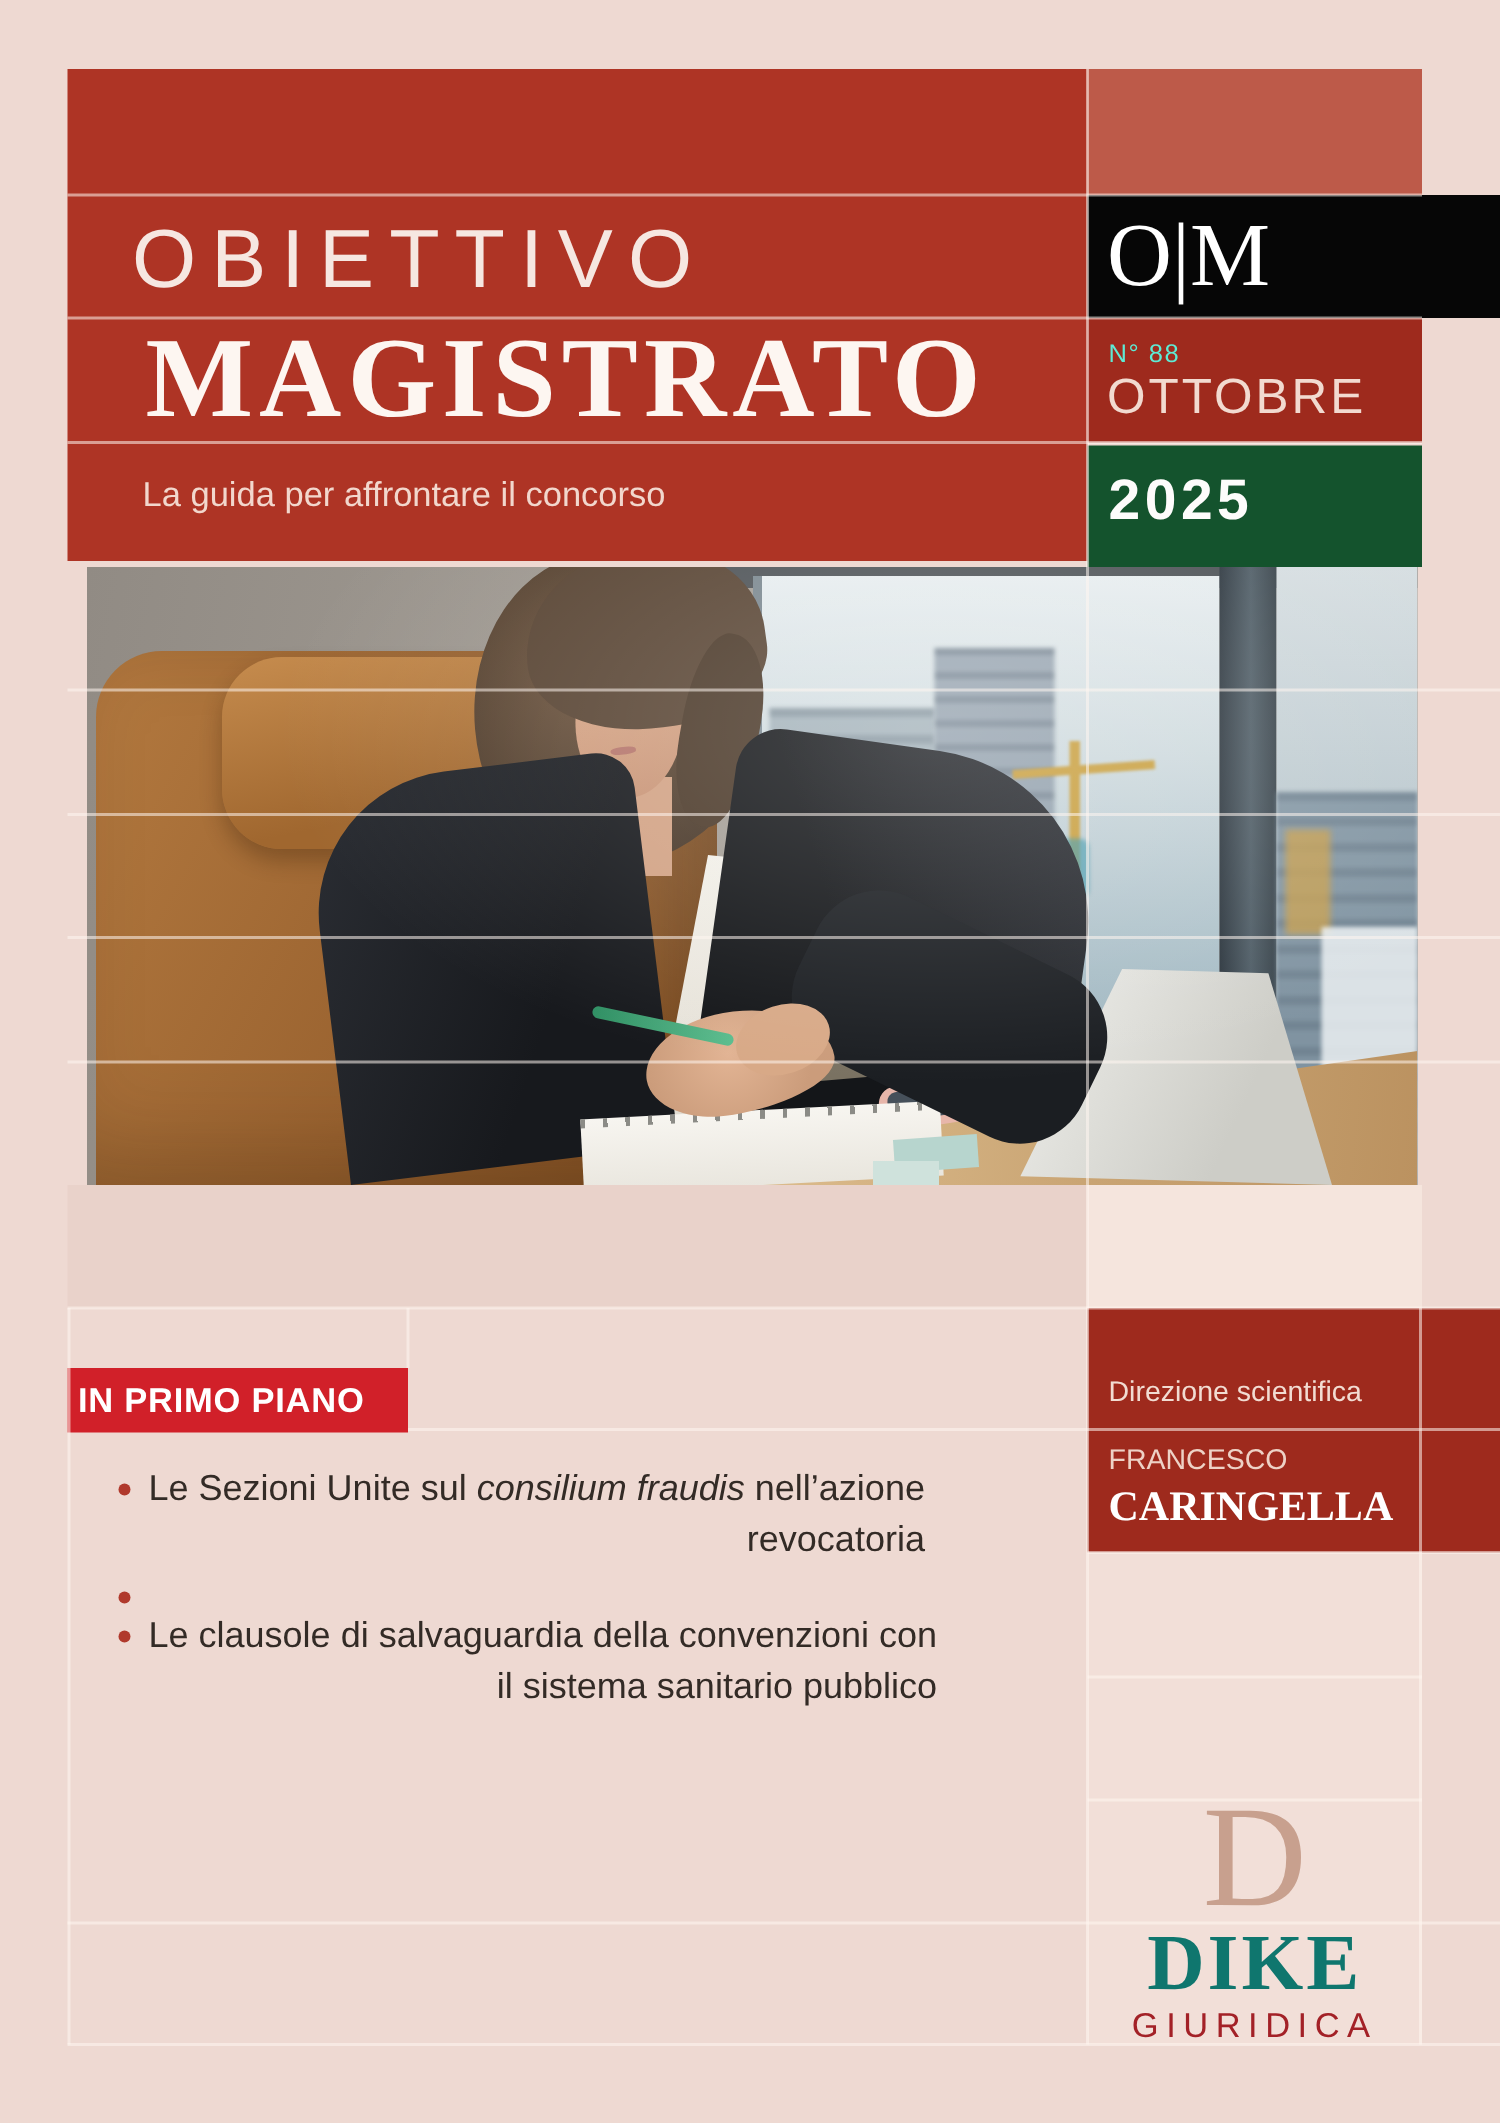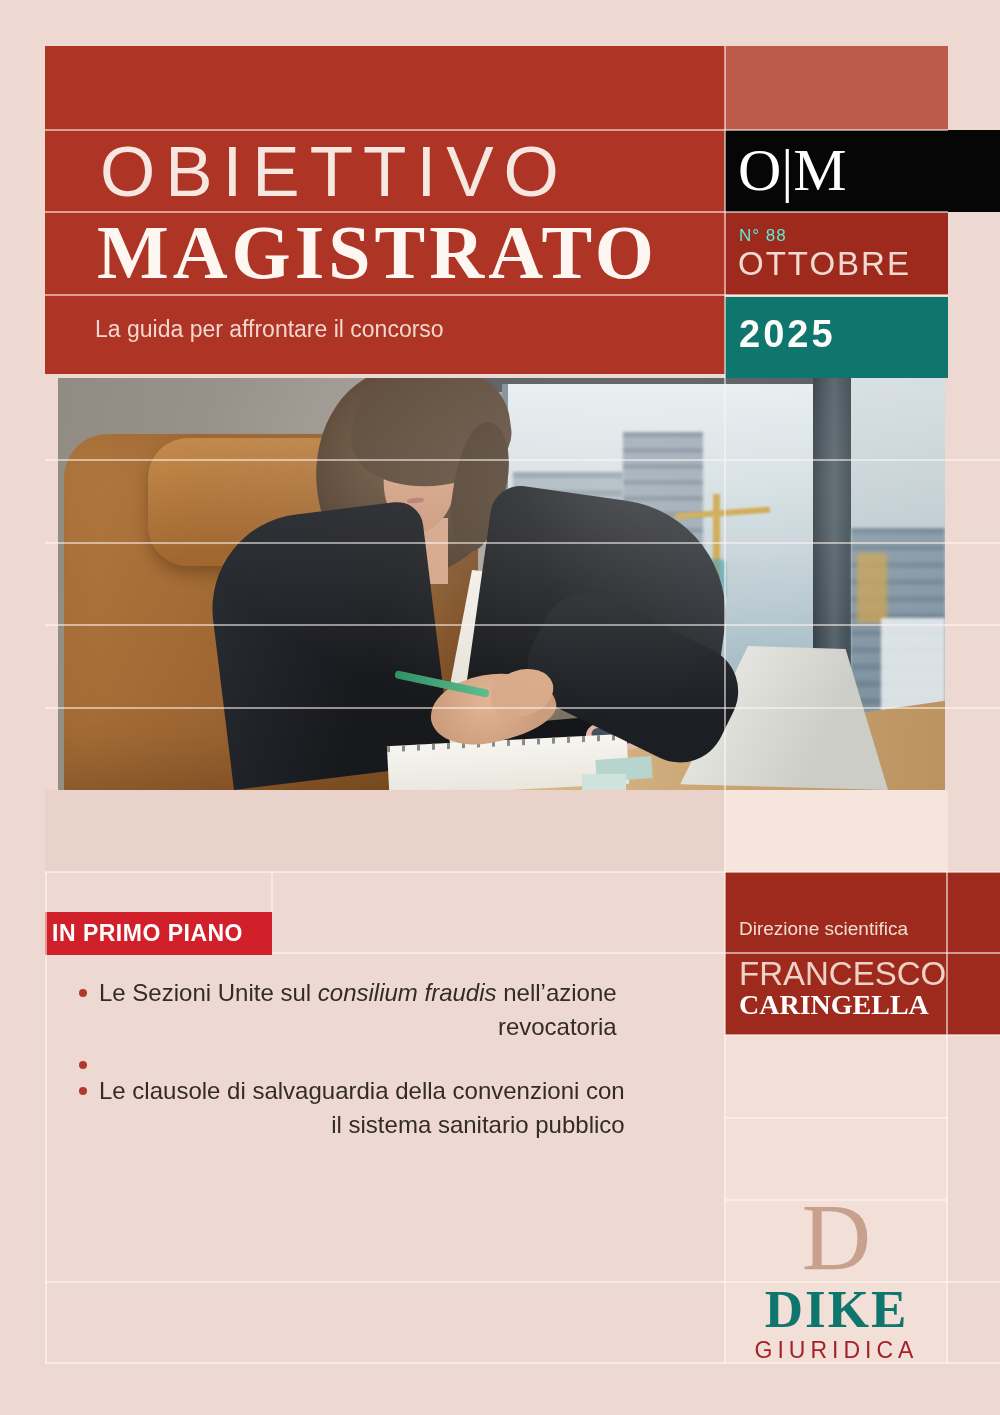--- a/index.html
+++ b/index.html
@@ -2,57 +2,57 @@
 <html><head>
 <meta charset="utf-8">
 <style>
   html,body{margin:0;padding:0;}
   body{background:#eed9d2;font-family:"Liberation Sans",sans-serif;}
   .page{position:relative;width:1000px;height:1415px;background:#eed9d2;overflow:hidden;}
   .abs{position:absolute;}
 
   
   .banner{left:45px;top:46px;width:680px;height:328px;background:#ae3425;}
-  .title1{position:absolute;left:55px;top:86px;height:64px;line-height:80px;
-          font-size:71px;font-weight:200;letter-spacing:10px;color:#f6e7e1;
+  .title1{position:absolute;left:43px;top:86px;height:64px;line-height:80px;
+          font-size:55px;font-weight:200;letter-spacing:10px;color:#f6e7e1;
           font-family:"Liberation Sans",sans-serif;}
   .title2{position:absolute;left:52px;top:166px;height:82px;line-height:80px;
           font-size:76px;font-weight:700;letter-spacing:4px;color:#fdf6f1;
           font-family:"Liberation Serif",serif;}
   .tagline{position:absolute;left:50px;top:270px;font-size:23px;color:#f2d7cd;}
 
   .blk-light{left:725px;top:46px;width:223px;height:84px;background:#bd5a49;}
   .blk-om{left:725px;top:130px;width:275px;height:82px;background:#060606;}
   .om-text{position:absolute;left:13px;top:0;line-height:80px;font-size:60px;color:#ffffff;
            font-family:"Liberation Serif",serif;}
   .blk-issue{left:725px;top:212px;width:223px;height:83px;background:#9e2a1d;}
   .issue-no{position:absolute;left:14px;top:14px;font-size:17px;letter-spacing:1px;color:#5eead4;}
   .issue-month{position:absolute;left:13px;top:33px;font-size:33px;letter-spacing:2px;color:#f2dad0;}
-  .blk-year{left:725px;top:297px;width:223px;height:81px;background:#0f766e;}
+  .blk-year{left:725px;top:297px;width:223px;height:81px;background:#14532d;}
   .year-text{position:absolute;left:14px;top:0;line-height:74px;font-size:38px;font-weight:700;
              letter-spacing:3px;color:#fdfcfb;}
 
   
   .strip{left:45px;top:790px;width:680px;height:82px;background:#e9d2ca;}
   .cream{left:725px;top:790px;width:223px;height:82px;background:#f5e5dd;}
 
   
   .badge{left:45px;top:912px;width:227px;height:43px;background:#d12029;}
   .badge span{display:block;line-height:43px;padding-left:7px;font-size:23px;font-weight:700;
               letter-spacing:.5px;color:#ffffff;}
   .bullets{left:58px;top:961px;width:600px;list-style:none;margin:15px;padding:0;text-align:right;}
   .bullets li{display:flex;margin:0 0 5px 0;}
   .dot{flex:0 0 8px;width:8px;height:8px;border-radius:50%;background:#b0392c;margin:13px 12px 0 6px;}
   .bullets p{margin:0;font-size:24px;line-height:33.5px;color:#332b26;}
   .bullets em{font-style:italic;}
 
   
   .director{left:725px;top:872px;width:275px;height:163px;background:#9e2a1d;}
   .dlabel{position:absolute;left:14px;top:46px;font-size:19px;color:#f2dcd2;}
-  .dfirst{position:absolute;left:14px;top:86px;font-size:33px;line-height:31px;color:#eed2c6;text-align:center;}
+  .dfirst{position:absolute;left:14px;top:86px;font-size:19px;line-height:31px;color:#eed2c6;text-align:center;}
   .dlast{position:absolute;left:14px;top:117px;font-size:28px;line-height:32px;font-weight:700;color:#ffffff;font-family:Liberation Serif, serif;}
 
   
   .panel{left:725px;top:1035px;width:223px;height:328px;background:#f2dfd8;}
   .pubd{position:absolute;left:0;top:158px;width:100%;text-align:center;font-size:96px;line-height:90px;
         color:#c8a08e;font-family:"Liberation Serif",serif;}
   .pubname{position:absolute;left:0;top:247px;width:100%;text-align:center;font-size:53px;line-height:54px;
            font-weight:700;letter-spacing:2px;color:#0f766e;font-family:"Liberation Serif",serif;}
   .pubsub{position:absolute;left:0;top:303px;width:100%;text-align:center;font-size:23px;line-height:24px;
           letter-spacing:5px;color:#a32127;}

